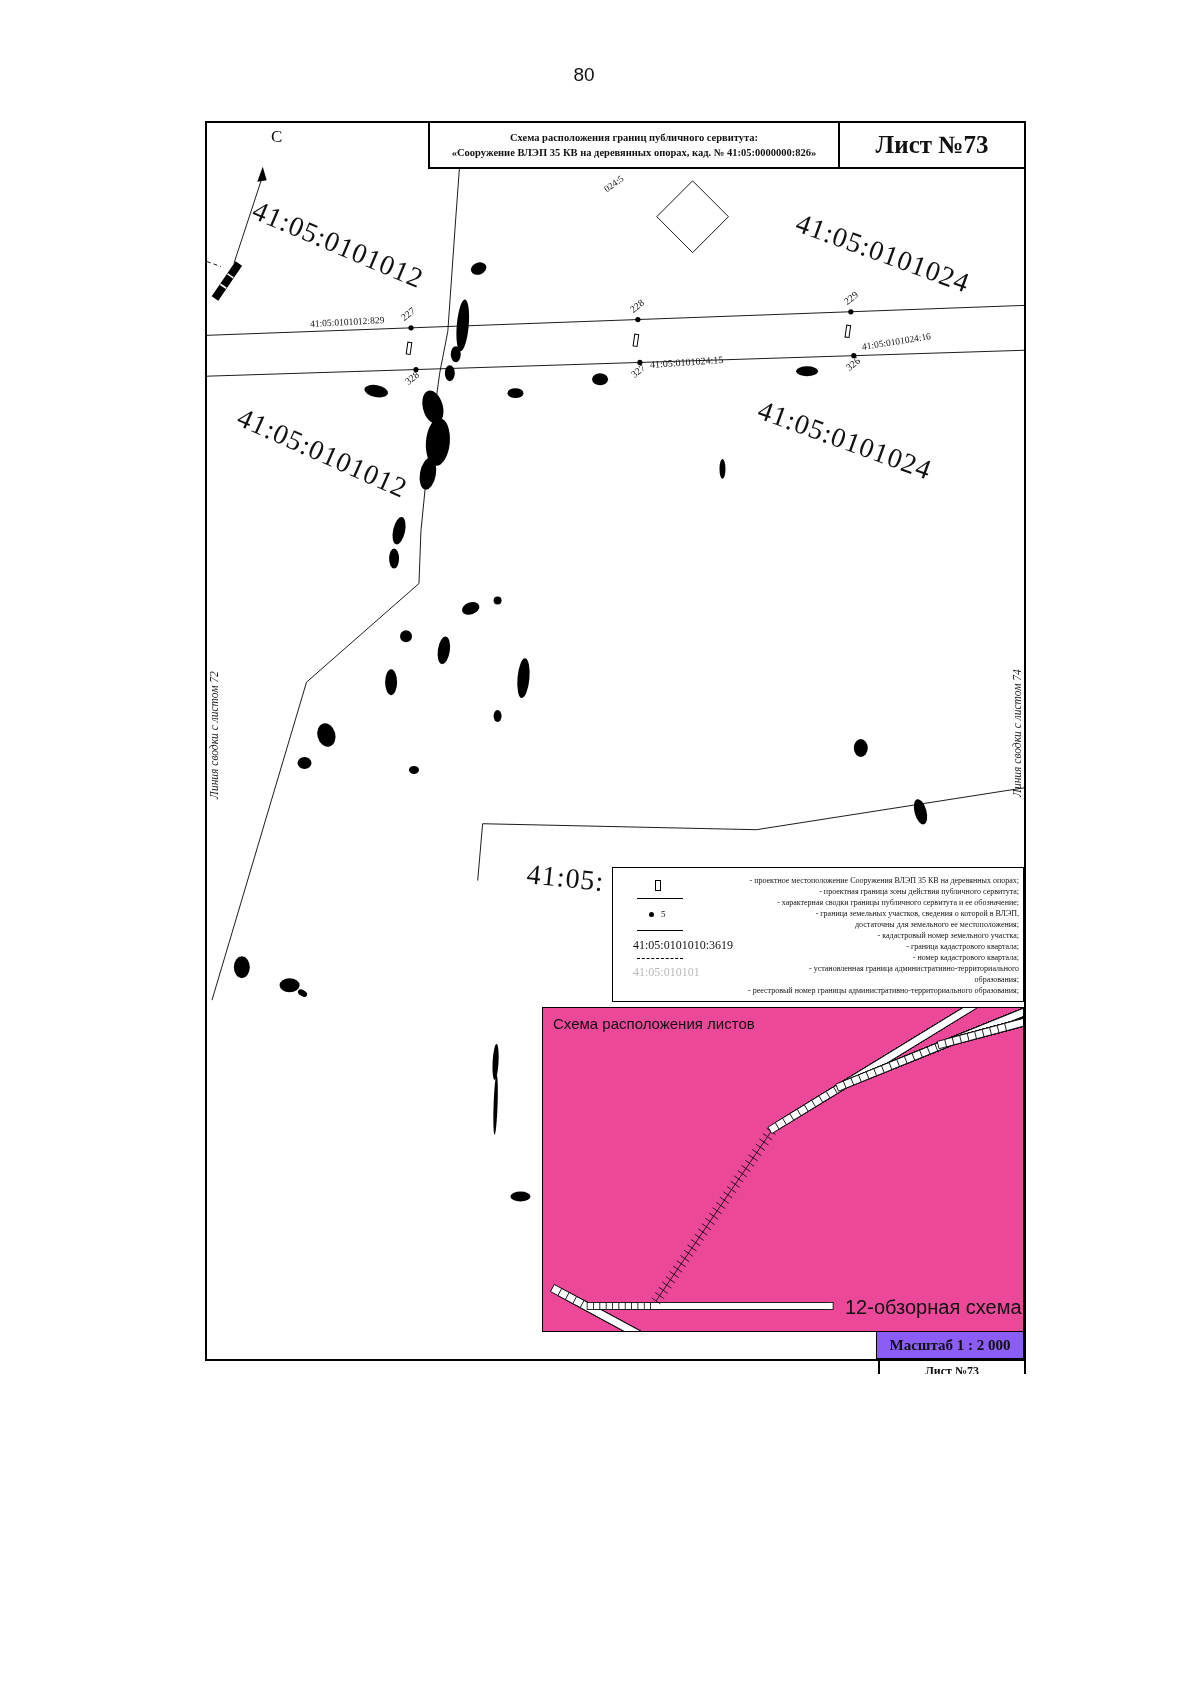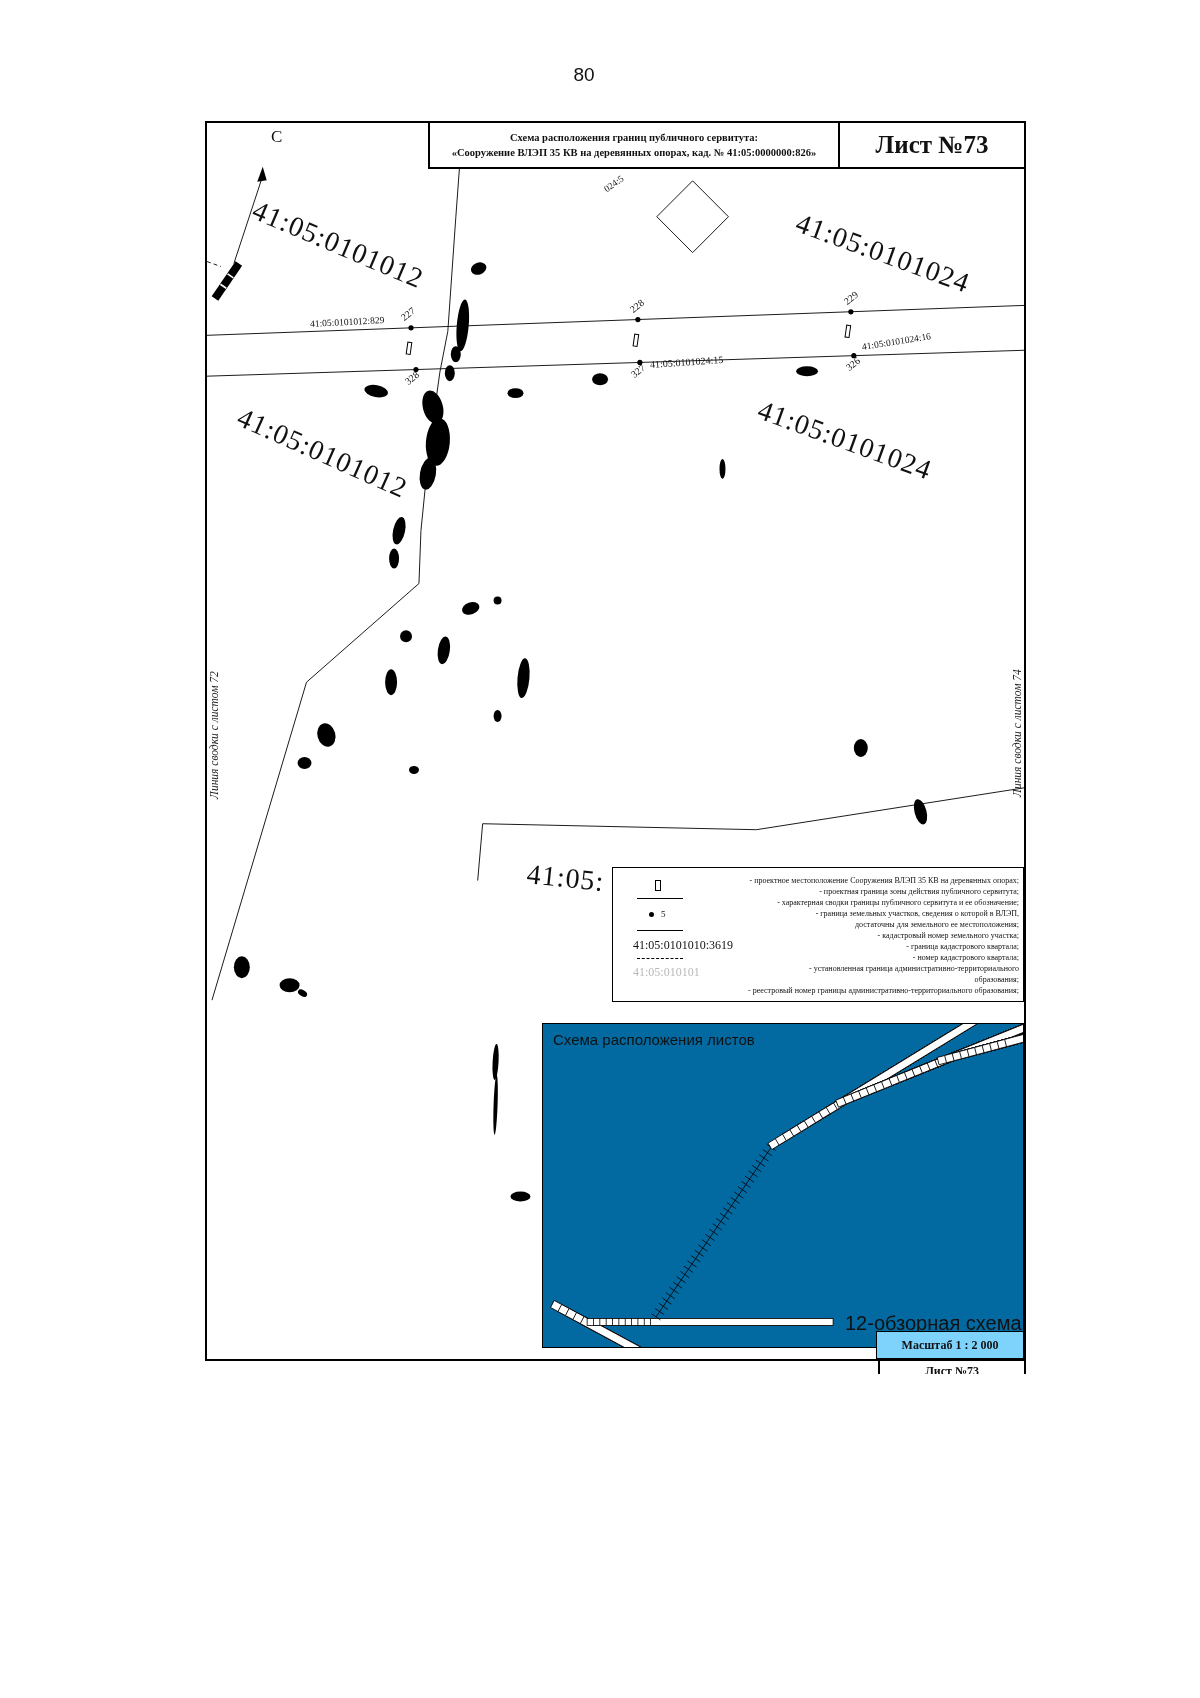--- a/index.html
+++ b/index.html
@@ -45,32 +45,32 @@
   .lg-point .dot{display:inline-block;width:5px;height:5px;background:#000;border-radius:50%;
     margin-right:7px;vertical-align:middle;}
   .lg-num{font-size:12px;white-space:nowrap;}
   .lg-num.grey{color:#b9b9b9;}
   .lg-text{position:absolute;left:88px;top:7px;right:4px;text-align:right;}
   .lg-text div{font-size:8px;line-height:11px;white-space:nowrap;overflow:hidden;}
   .lg-text .cont{padding-left:6px;}
 
   
   .inset{position:absolute;left:335px;right:0;top:884px;height:325px;box-sizing:border-box;
-    border:1.5px solid #000;background:#0369a1;z-index:5;margin-top:16px;}
+    border:1.5px solid #000;background:#ec4899;z-index:5;}
   .inset-title{position:absolute;left:10px;top:7px;font-family:"Liberation Sans",sans-serif;
     font-size:15px;}
   .inset-caption{position:absolute;left:302px;top:288px;font-family:"Liberation Sans",sans-serif;
     font-size:20px;white-space:nowrap;}
   #inset-svg{position:absolute;left:0;top:0;width:100%;height:100%;}
   .sheet-cell{fill:#fff;stroke:#000;stroke-width:0.8;}
   .chain-line{stroke:#000;stroke-width:0.8;}
 
   .scalebox{position:absolute;right:0;bottom:0;width:148px;height:28px;box-sizing:border-box;
-    border:1.5px solid #000;background:#7dd3fc;z-index:7;display:flex;align-items:center;
-    justify-content:center;font-weight:bold;font-size:12px;}
+    border:1.5px solid #000;background:#8b5cf6;z-index:7;display:flex;align-items:center;
+    justify-content:center;font-weight:bold;font-size:15px;}
 
   .footer-partial{position:absolute;left:878px;top:1361px;width:148px;height:13px;
     box-sizing:border-box;border-left:2px solid #000;border-right:2px solid #000;
     overflow:hidden;background:#fff;}
   .footer-partial div{margin-top:3px;text-align:center;font-weight:bold;font-size:12px;}
 </style>
 </head>
 <body>
 
 <div class="page-number">80</div>

